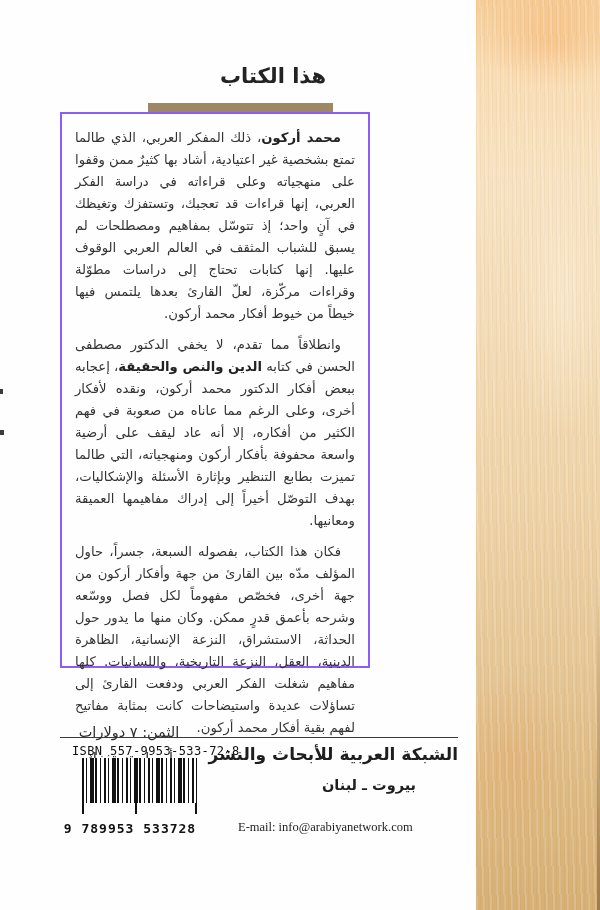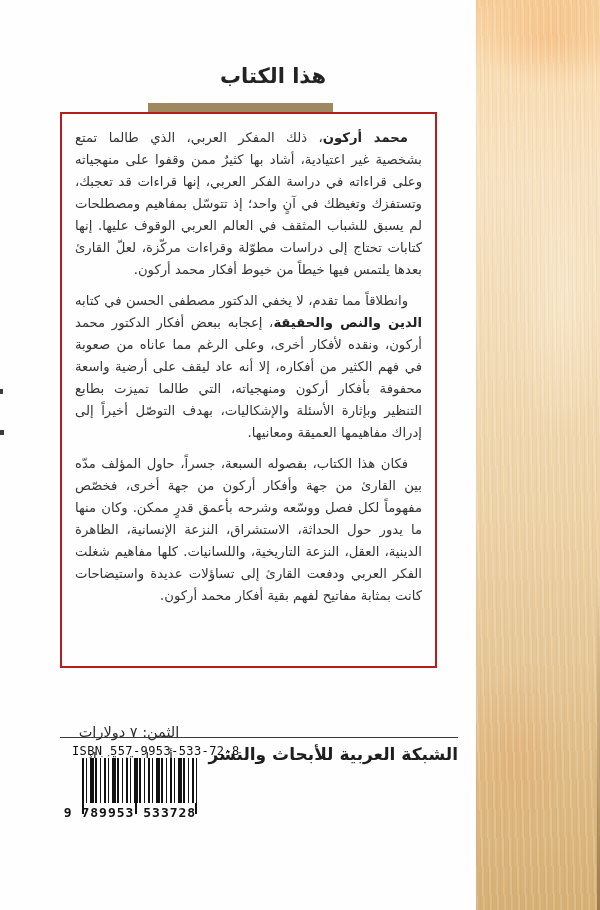--- a/index.html
+++ b/index.html
@@ -28,22 +28,22 @@
   .speck2{left:0;top:430px;width:4px;height:5px;}
 
   .title{
     position:absolute;left:60px;top:56px;width:410px;margin:8px;
     text-align:center;font-size:21px;font-weight:bold;color:#232323;
     font-family:"DejaVu Sans",sans-serif;
   }
   .tan-bar{position:absolute;left:148px;top:103px;width:185px;height:10px;background:#9d8862;}
 
   .text-box{
-    position:absolute;left:60px;top:112px;width:377px;height:556px;
-    border:2px solid #b91c1c;box-sizing:border-box;
+    position:absolute;left:60px;top:112px;width:310px;height:556px;
+    border:2px solid #8b5cf6;box-sizing:border-box;
     padding:13px 13px 0 13px;
     color:#333333;
   }
   .text-box p{
     margin:0 0 9px 0;
     font-size:13.2px;line-height:22px;
     text-align:justify;
     text-indent:14px;
   }
   .text-box strong{font-weight:bold;color:#222;}
@@ -67,21 +67,21 @@
     background:repeating-linear-gradient(90deg,
       #111 0 2px,#fff 2px 4px,#111 4px 5px,#fff 5px 8px,
       #111 8px 12px,#fff 12px 13px,#111 13px 15px,#fff 15px 18px,
       #111 18px 19px,#fff 19px 22px);
   }
   .bars::before,.bars::after{content:"";position:absolute;top:100%;width:2px;height:11px;background:#111;}
   .bars::before{left:0;}
   .bars::after{right:0;}
   .guard-mid{position:absolute;left:73px;top:45px;width:2px;height:11px;background:#111;}
   .barcode-number{
-    margin-top:2px;width:136px;text-align:center;
+    margin-top:18px;width:136px;text-align:center;
     font-family:"DejaVu Sans Mono",monospace;font-weight:bold;
     font-size:13px;letter-spacing:1px;color:#111;white-space:nowrap;
   }
 
   .pub-name{
     position:absolute;right:142px;top:744px;
     font-size:17px;font-weight:bold;color:#1e1e1e;white-space:nowrap;
   }
   .pub-city{
     position:absolute;right:142px;top:777px;width:178px;text-align:center;
@@ -123,14 +123,16 @@
   <div class="rule"></div>
 
   <div class="isbn-label" dir="ltr">ISBN 557-9953-533-72-8</div>
   <div class="barcode" dir="ltr">
     <div class="bars"></div>
     <div class="guard-mid"></div>
     <div class="barcode-number">9 789953 533728</div>
   </div>
 
   <div class="pub-name" dir="rtl">الشبكة العربية للأبحاث والنشر</div>
+  <div class="pub-city" dir="rtl">بيروت ـ لبنان</div>
+  <div class="pub-email" dir="ltr">E-mail: info@arabiyanetwork.com</div>
 
 </div>
 
 </body></html>

